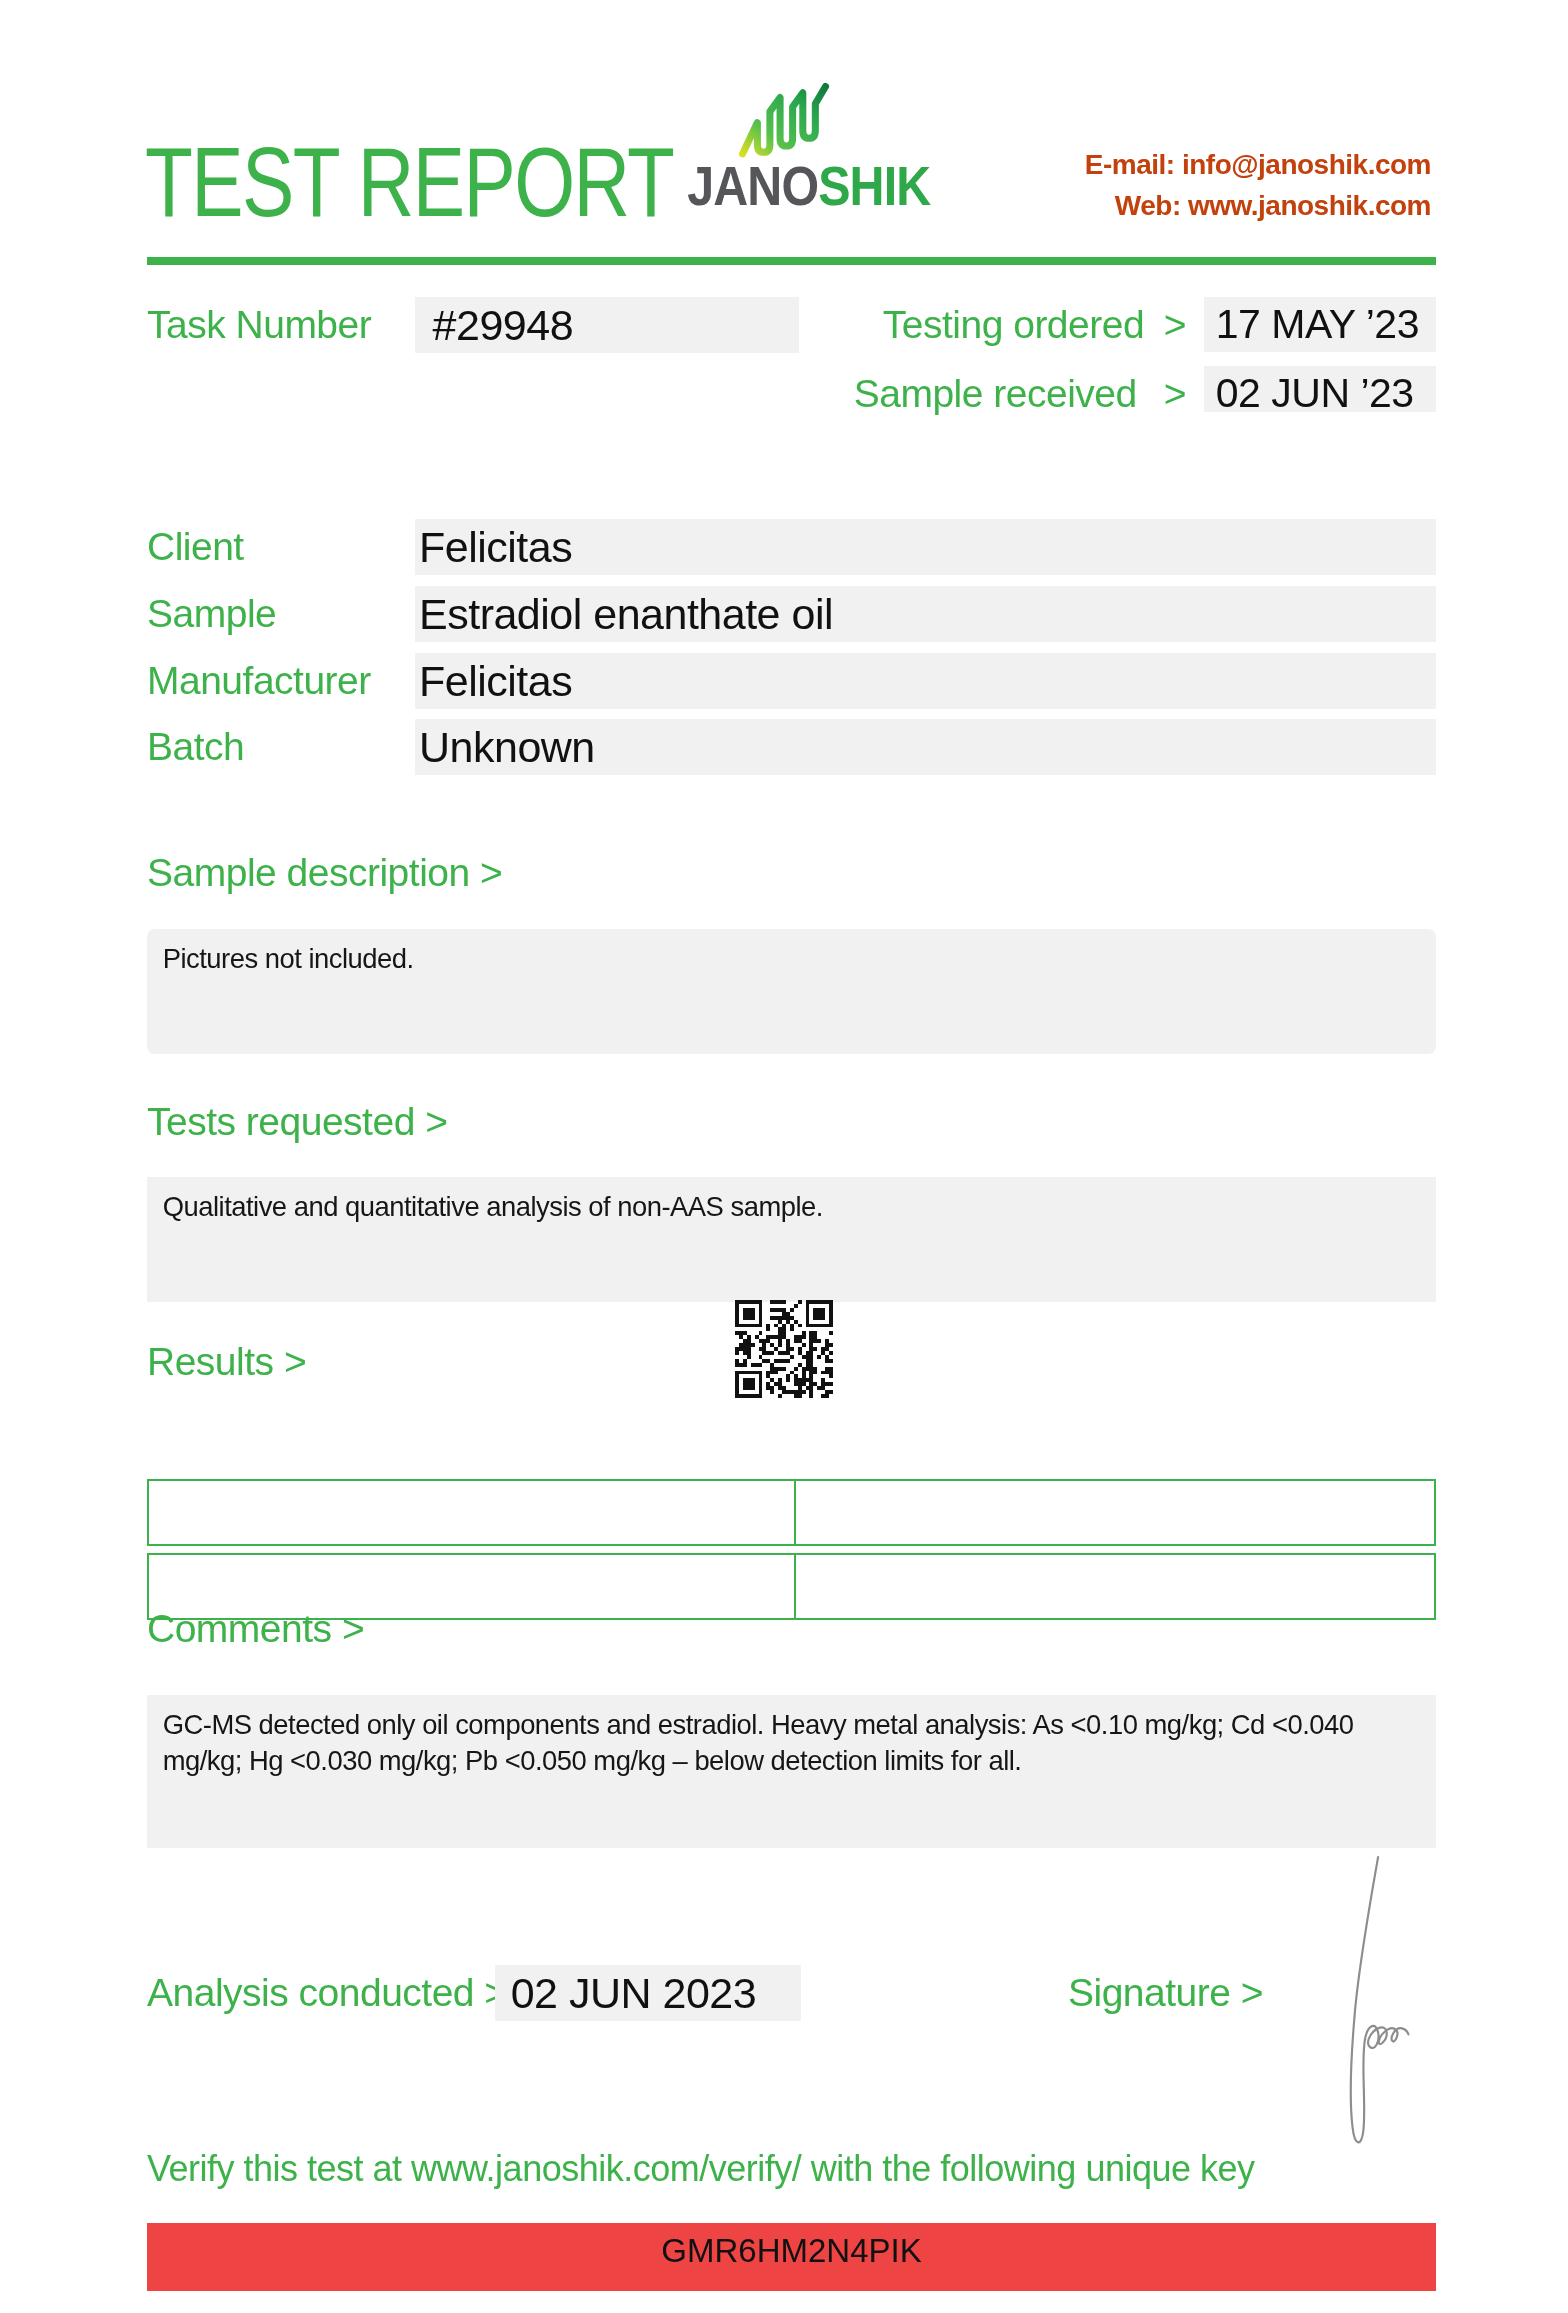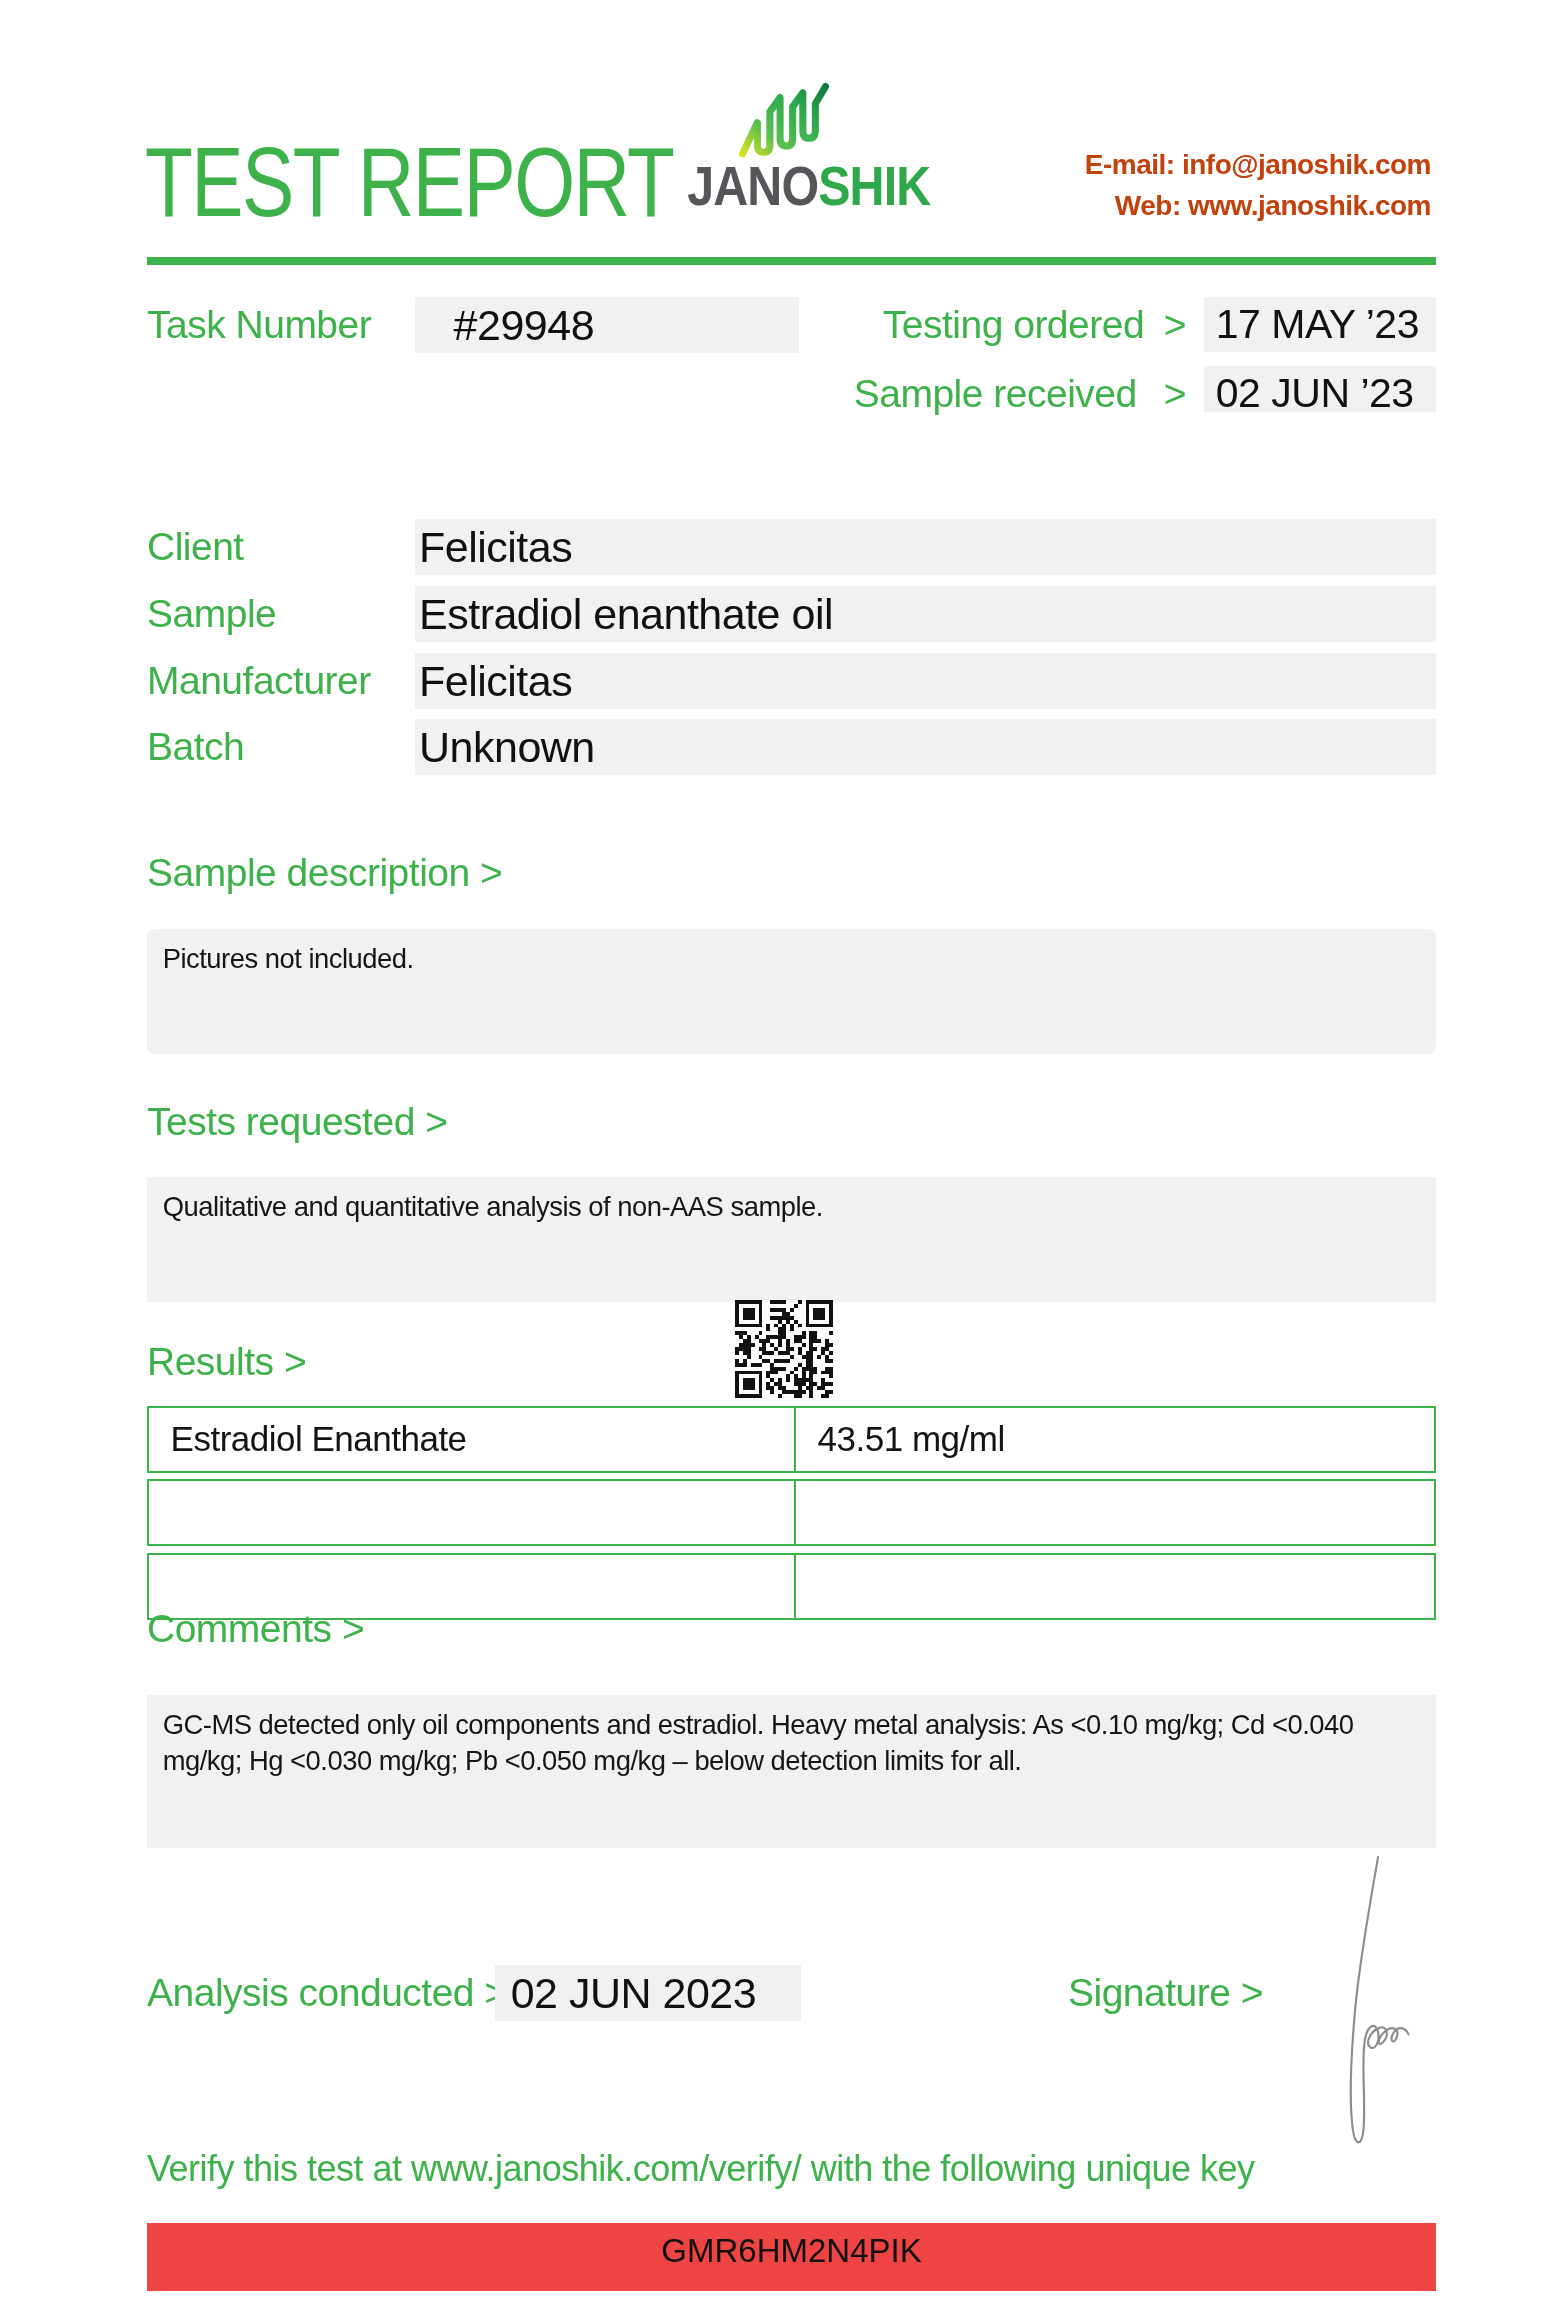--- a/index.html
+++ b/index.html
@@ -20,21 +20,21 @@
   
   .glabel{color:#3db24a;font-size:39px;letter-spacing:-0.5px;white-space:nowrap;}
   .heading{color:#3db24a;font-size:39px;letter-spacing:-0.5px;white-space:nowrap;}
   
   .vbox{background:#f1f1f2;}
   .vtext{font-size:43px;letter-spacing:-0.5px;color:#111;white-space:nowrap;}
   .lh57{line-height:56px;}
   
   .task-label{left:147px;top:297px;}
   .task-box{left:415px;top:297px;width:384px;height:56px;}
-  .task-box .vtext{padding-left:17.6px;line-height:56px;margin-left:21px;}
+  .task-box .vtext{padding-left:17.6px;line-height:56px;}
   .ord-label{right:382px;top:297px;display:flex;gap:19.6px;}
   .rec-label{right:382px;top:366px;display:flex;gap:27px;}
   .date-box1{left:1204px;top:297px;width:232px;height:55px;}
   .date-box2{left:1204px;top:366px;width:232px;height:46px;}
   .date-box1 .vtext,.date-box2 .vtext{padding-left:11.8px;line-height:55px;font-size:41px;}
   
   .drow-label{left:147px;}
   .drow-box{left:415px;width:1021px;height:56px;}
   .drow-box .vtext{padding-left:4px;line-height:56px;}
   
@@ -451,24 +451,20 @@
         <rect x="60" y="96" width="4" height="4" fill="#111"></rect>
         <rect x="64" y="96" width="4" height="4" fill="#111"></rect>
         <rect x="76" y="96" width="4" height="4" fill="#111"></rect>
         <rect x="88" y="96" width="4" height="4" fill="#111"></rect>
         <rect x="92" y="96" width="4" height="4" fill="#111"></rect>
       </svg>
   </div>
 
   <div class="abs heading" style="left:147px;top:1340px">Results &gt;</div>
 
-  <div class="abs trow" style="top:1406px">
-    <div class="tcell c1">Estradiol Enanthate</div>
-    <div class="tcell c2">43.51 mg/ml</div>
-  </div>
   <div class="abs trow" style="top:1479px">
     <div class="tcell c1"></div>
     <div class="tcell c2"></div>
   </div>
   <div class="abs trow" style="top:1553px">
     <div class="tcell c1"></div>
     <div class="tcell c2"></div>
   </div>
 
   <div class="abs heading" style="left:147px;top:1607px">Comments &gt;</div>

